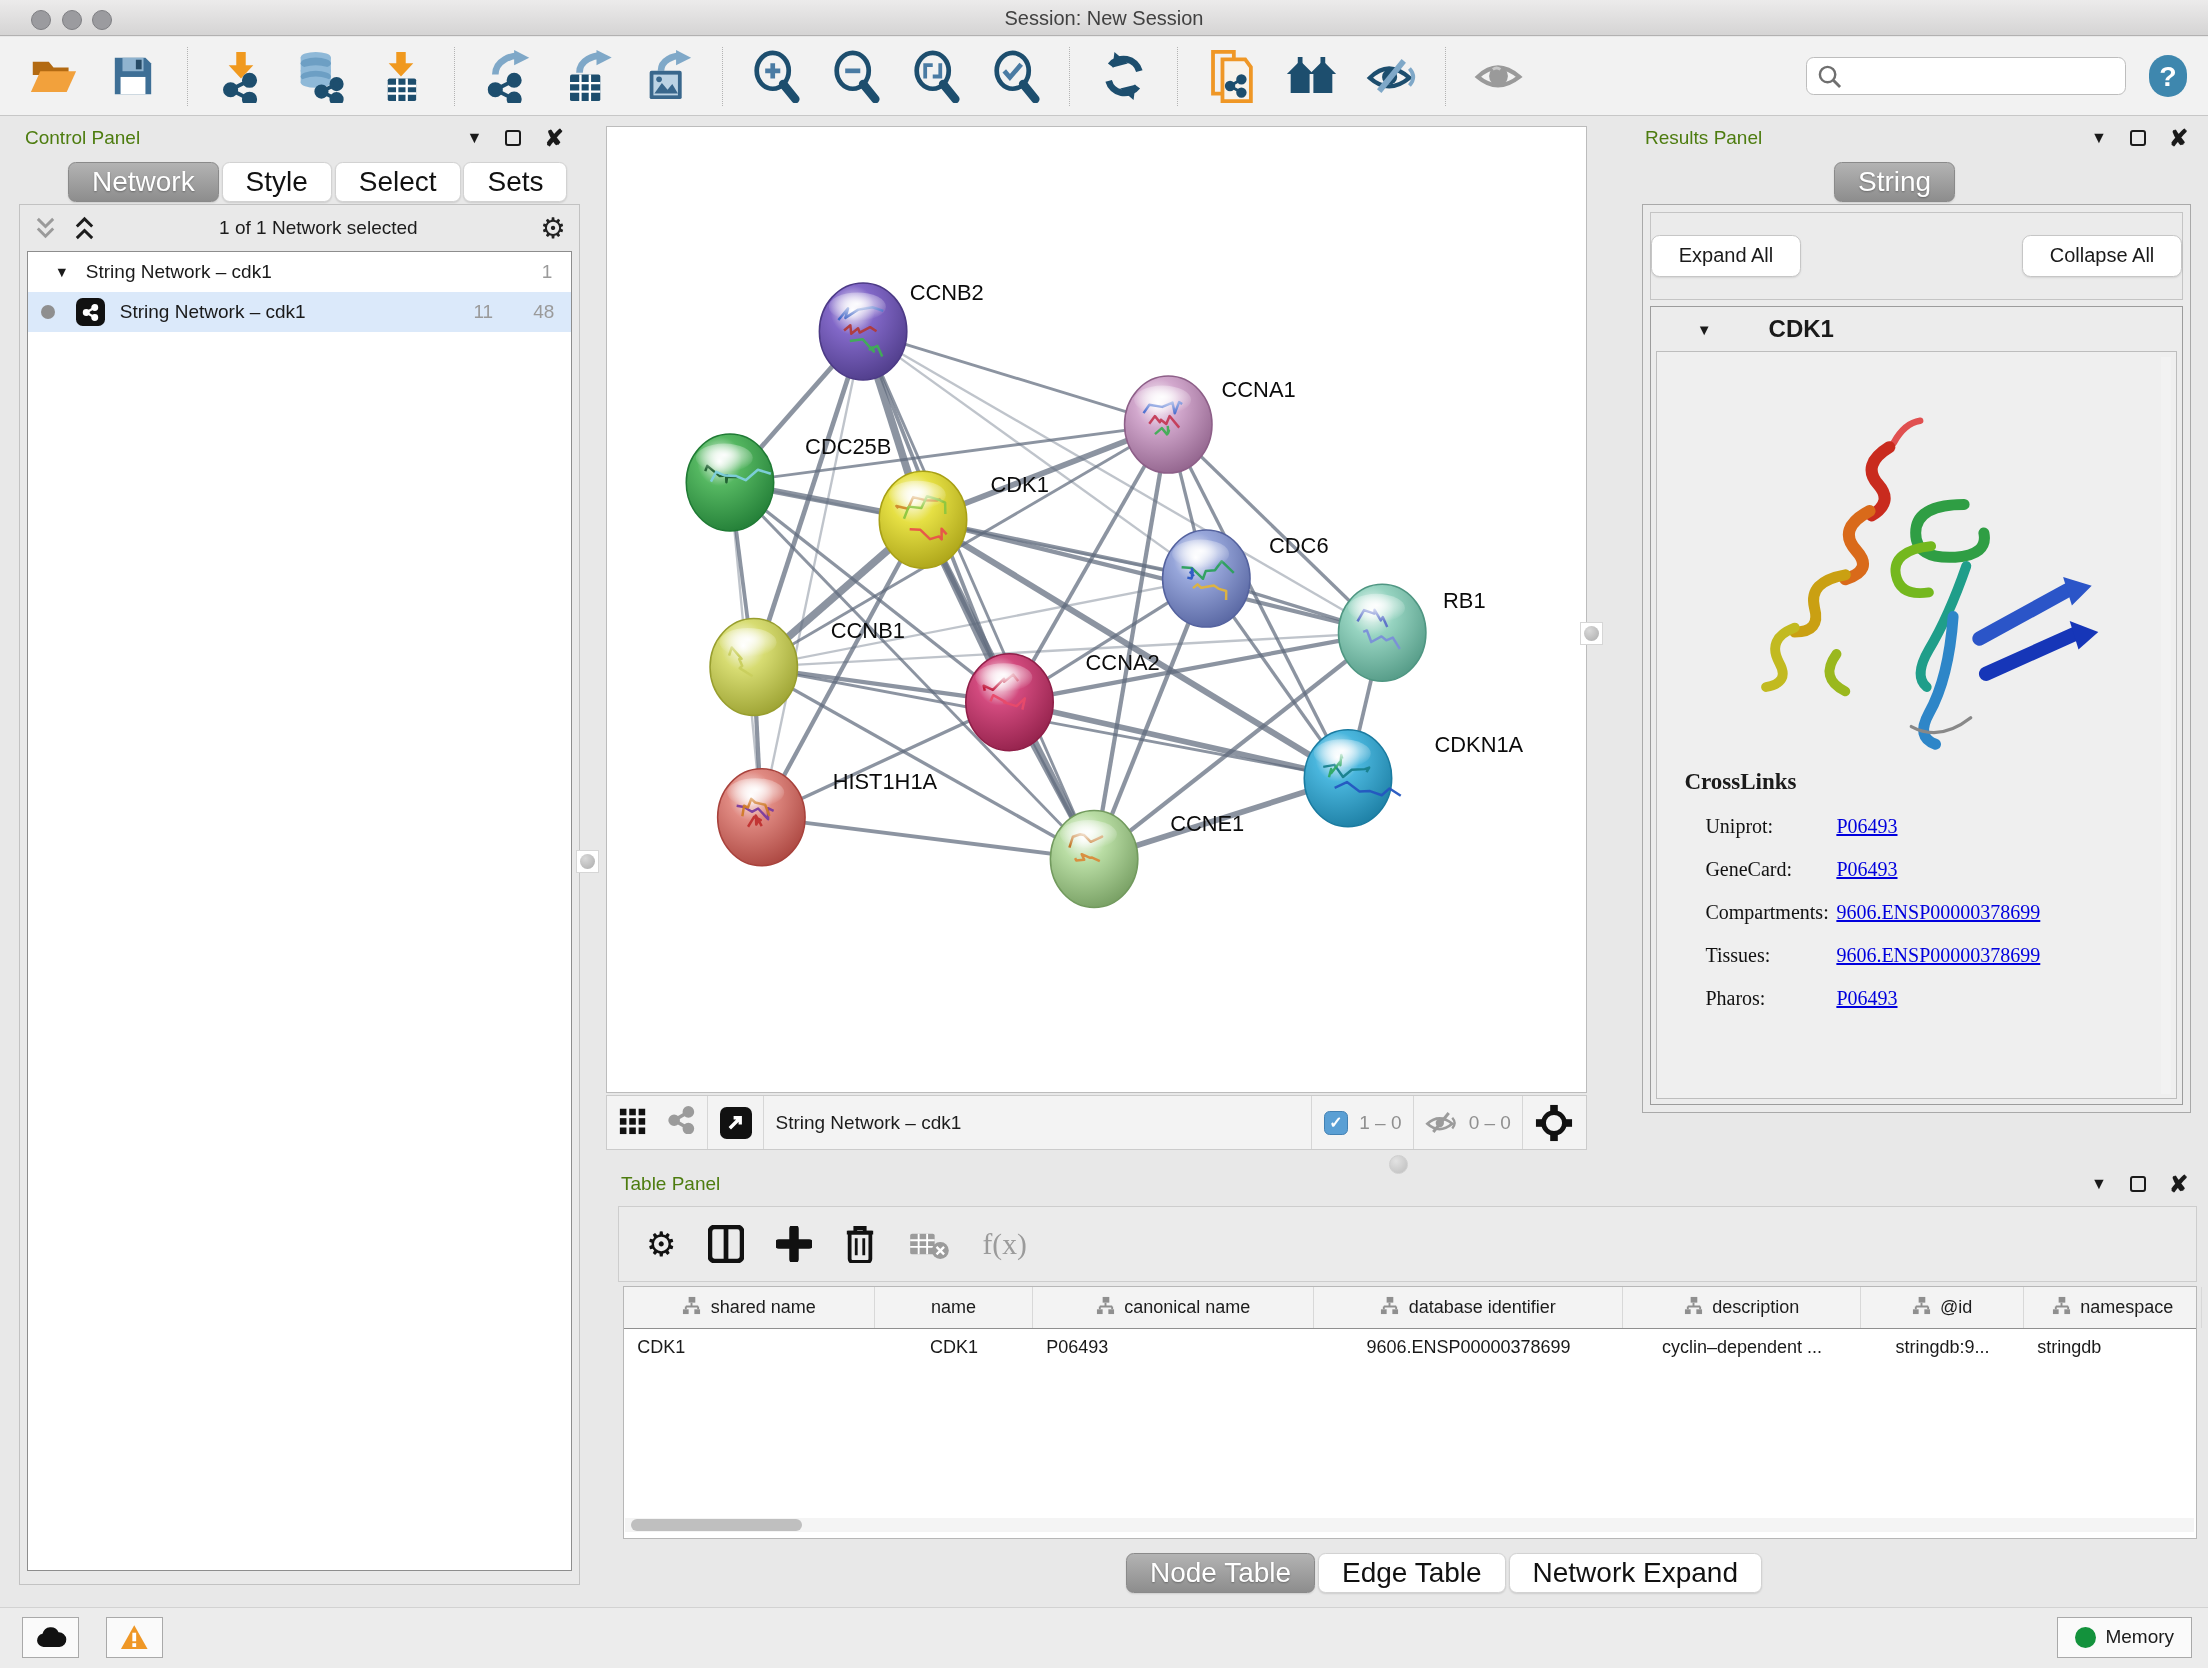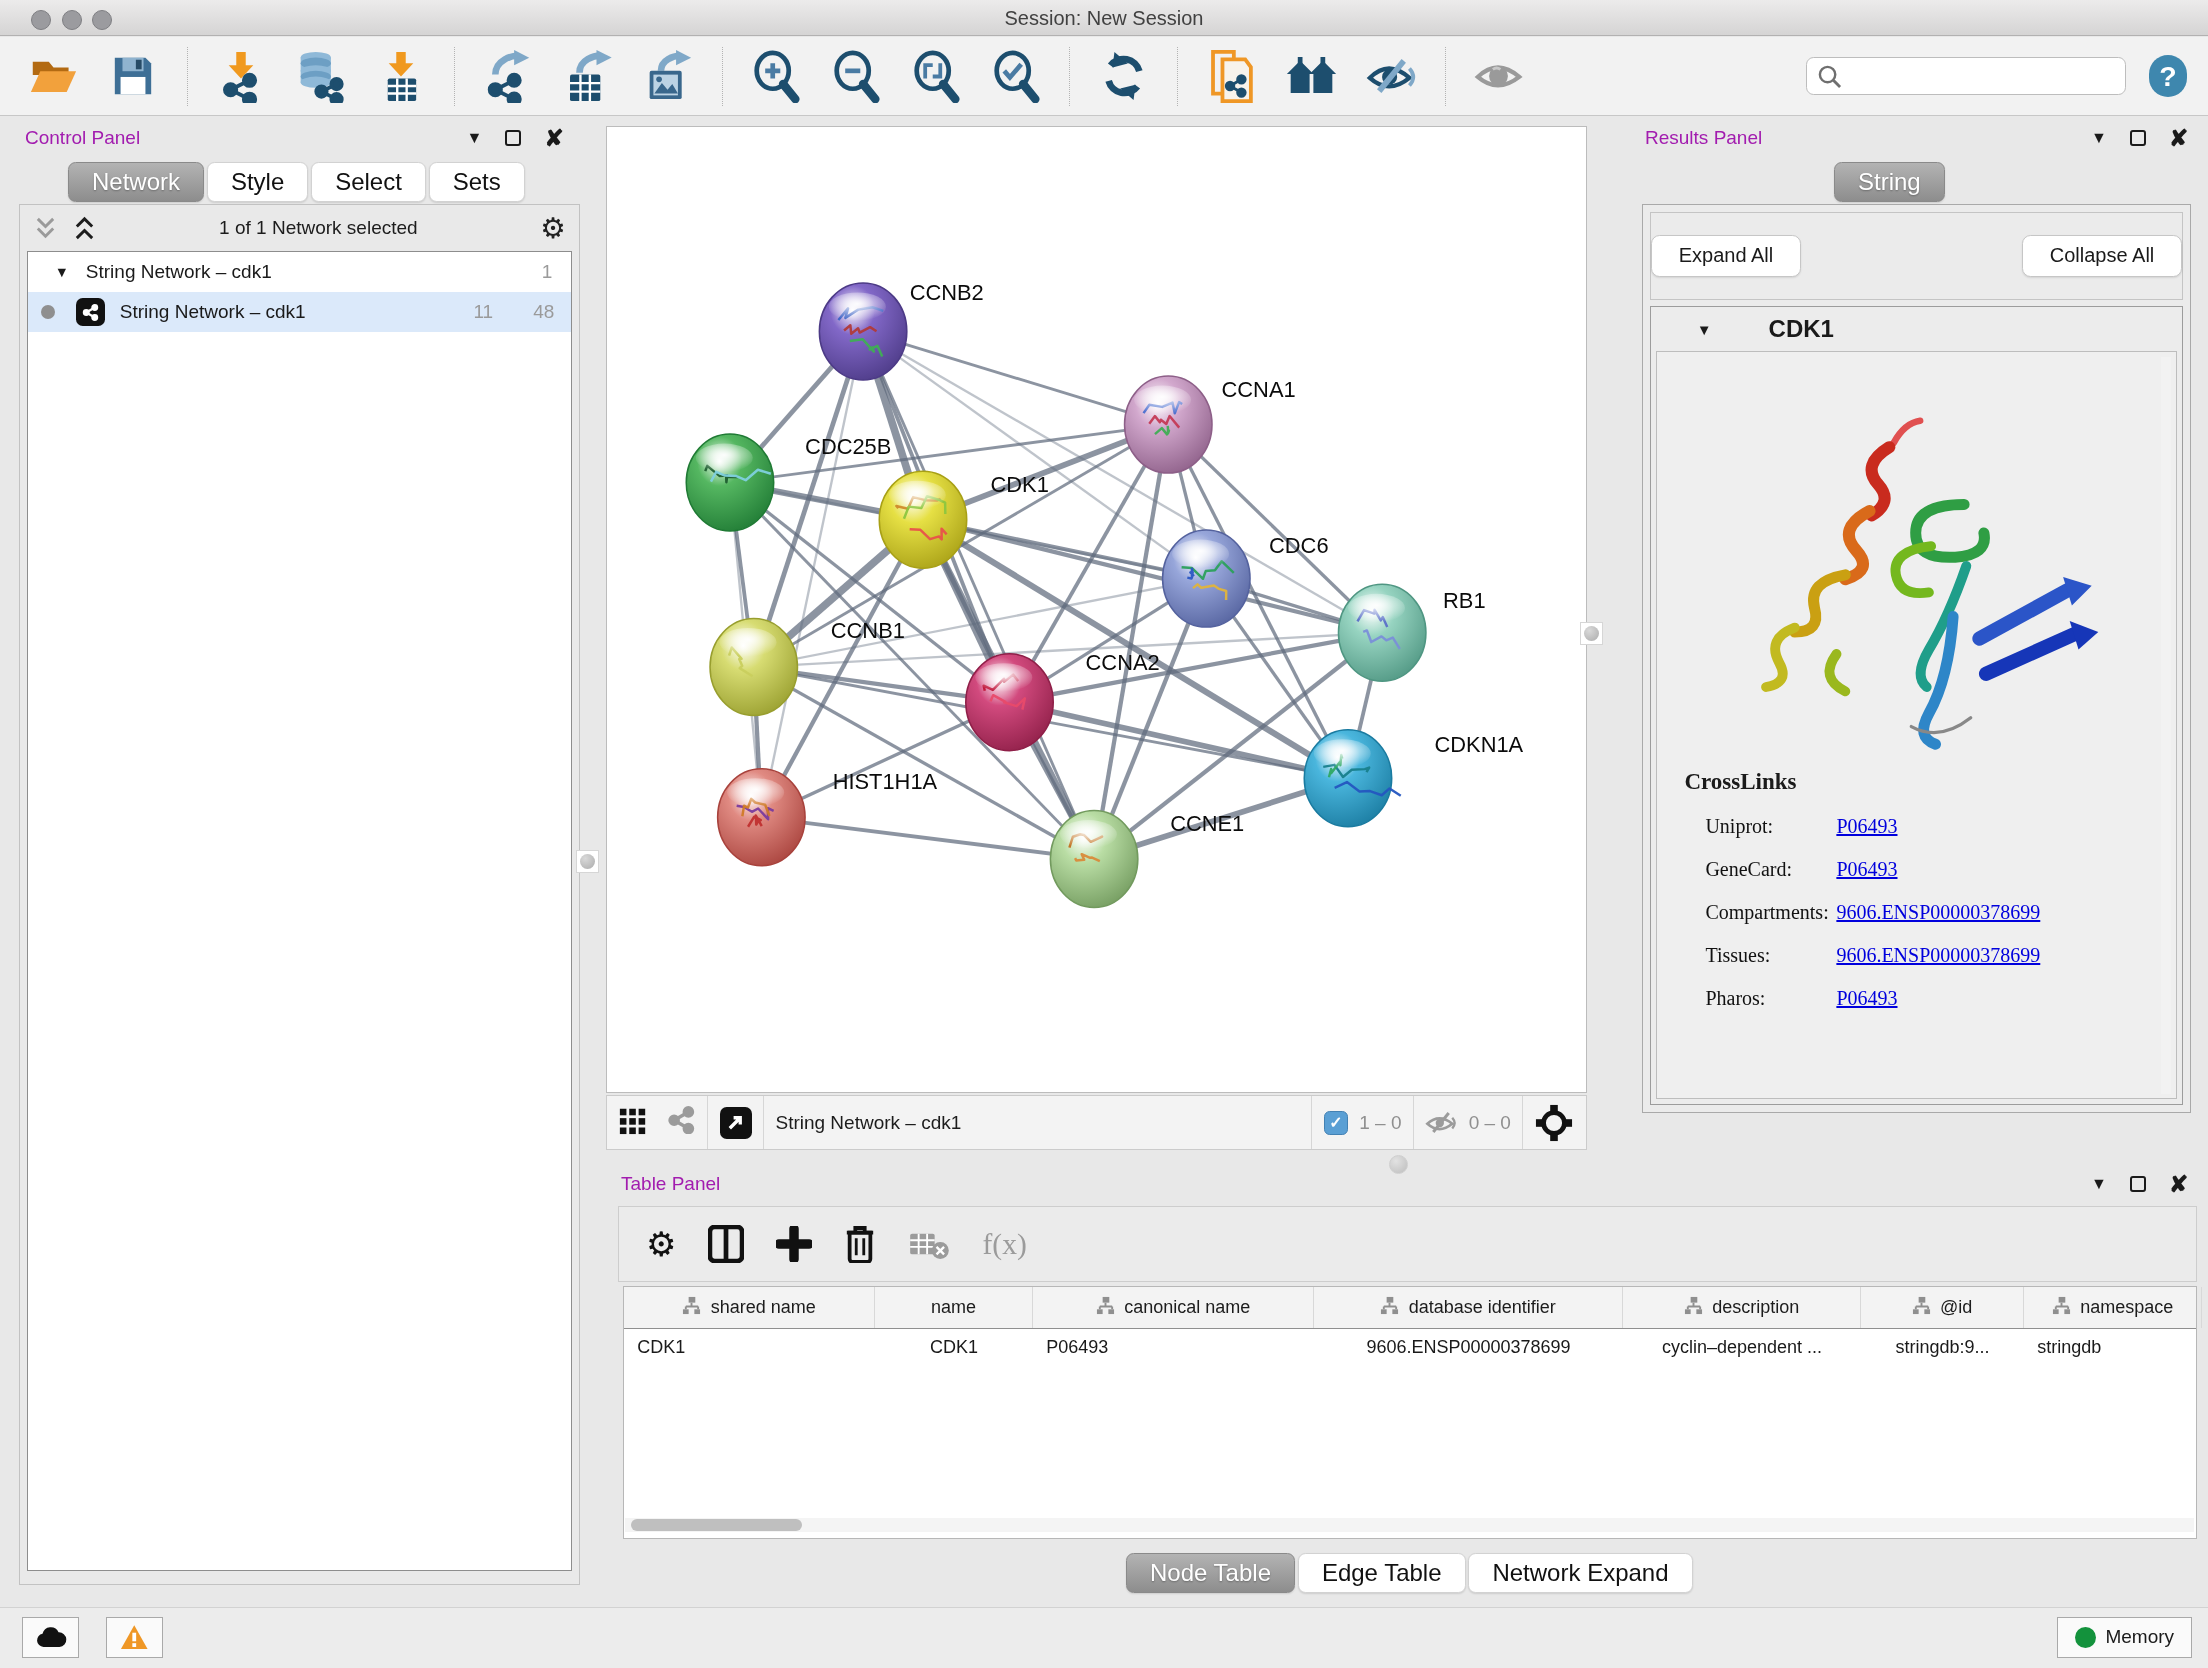--- a/index.html
+++ b/index.html
@@ -19,27 +19,27 @@
     background:#f2f2f2; border-bottom:1px solid #c7c7c7; display:flex; align-items:center; padding-left:13.3px; }
   .tbi { width:61px; height:63px; margin:0 9.5px; display:flex; align-items:center; justify-content:center; flex:0 0 auto; }
   .tdiv { width:0; height:59px; border-left:1.9px dotted #b3b3b3; margin:0 13.3px; flex:0 0 auto; }
   #search-wrap { margin-left:auto; margin-right:23px; width:320px; height:38px; background:#fff;
     border:1px solid #bdbdbd; border-radius:7.6px; display:flex; align-items:center; padding-left:9.5px; }
   #search-wrap input { border:none; outline:none; font-size:18px; width:266px; background:transparent; }
   #help-btn { width:38px; height:42px; border-radius:50%/50%; background:#3e87ae; color:#fff; font-size:28.5px;
     font-weight:bold; display:flex; align-items:center; justify-content:center; margin-right:21px; border-radius:21px; }
 
   
-  .panel-title { font-size:19px; color:#a21caf; }
+  .panel-title { font-size:19px; color:#4d7c0f; }
   .ph-icons { display:flex; align-items:center; gap:23px; }
   .ph-caret { font-size:16px; color:#1a1a1a; }
   .ph-float { width:16px; height:16px; border:2.4px solid #1a1a1a; border-radius:2.9px; }
   .ph-close { font-size:23px; font-weight:bold; color:#1a1a1a; line-height:16px; }
 
-  .tab { height:40px; padding:4px 23px; font-size:24px; background:#fff; border:1px solid #d2d2d2;
+  .tab { height:40px; padding:4px 23px; font-size:28px; background:#fff; border:1px solid #d2d2d2;
     border-radius:7.6px; display:flex; align-items:center; margin-right:2.9px; color:#111; box-shadow:0 1px 1.9px rgba(0,0,0,.12); }
   .tab.active { background:linear-gradient(#b3b3b3,#8d8d8d); color:#fff; border-color:#8a8a8a; text-shadow:0 1px 1.9px rgba(0,0,0,.3); }
 
   
   #cp-header { left:25px; top:124px; width:552px; height:28.5px; display:flex; align-items:center; }
   #cp-header .ph-icons { margin-left:auto; margin-right:13.3px; }
   #cp-tabs { left:68px; top:162px; display:flex; }
   #cp-body { left:19px; top:204px; width:561px; height:1381px; background:#e9e9e9; border:1px solid #c2c2c2; }
   #cp-selheader { display:flex; align-items:center; height:46px; padding:0 13.3px; }
   #cp-selstatus { flex:1; text-align:center; font-size:19px; color:#1c1c1c; }

